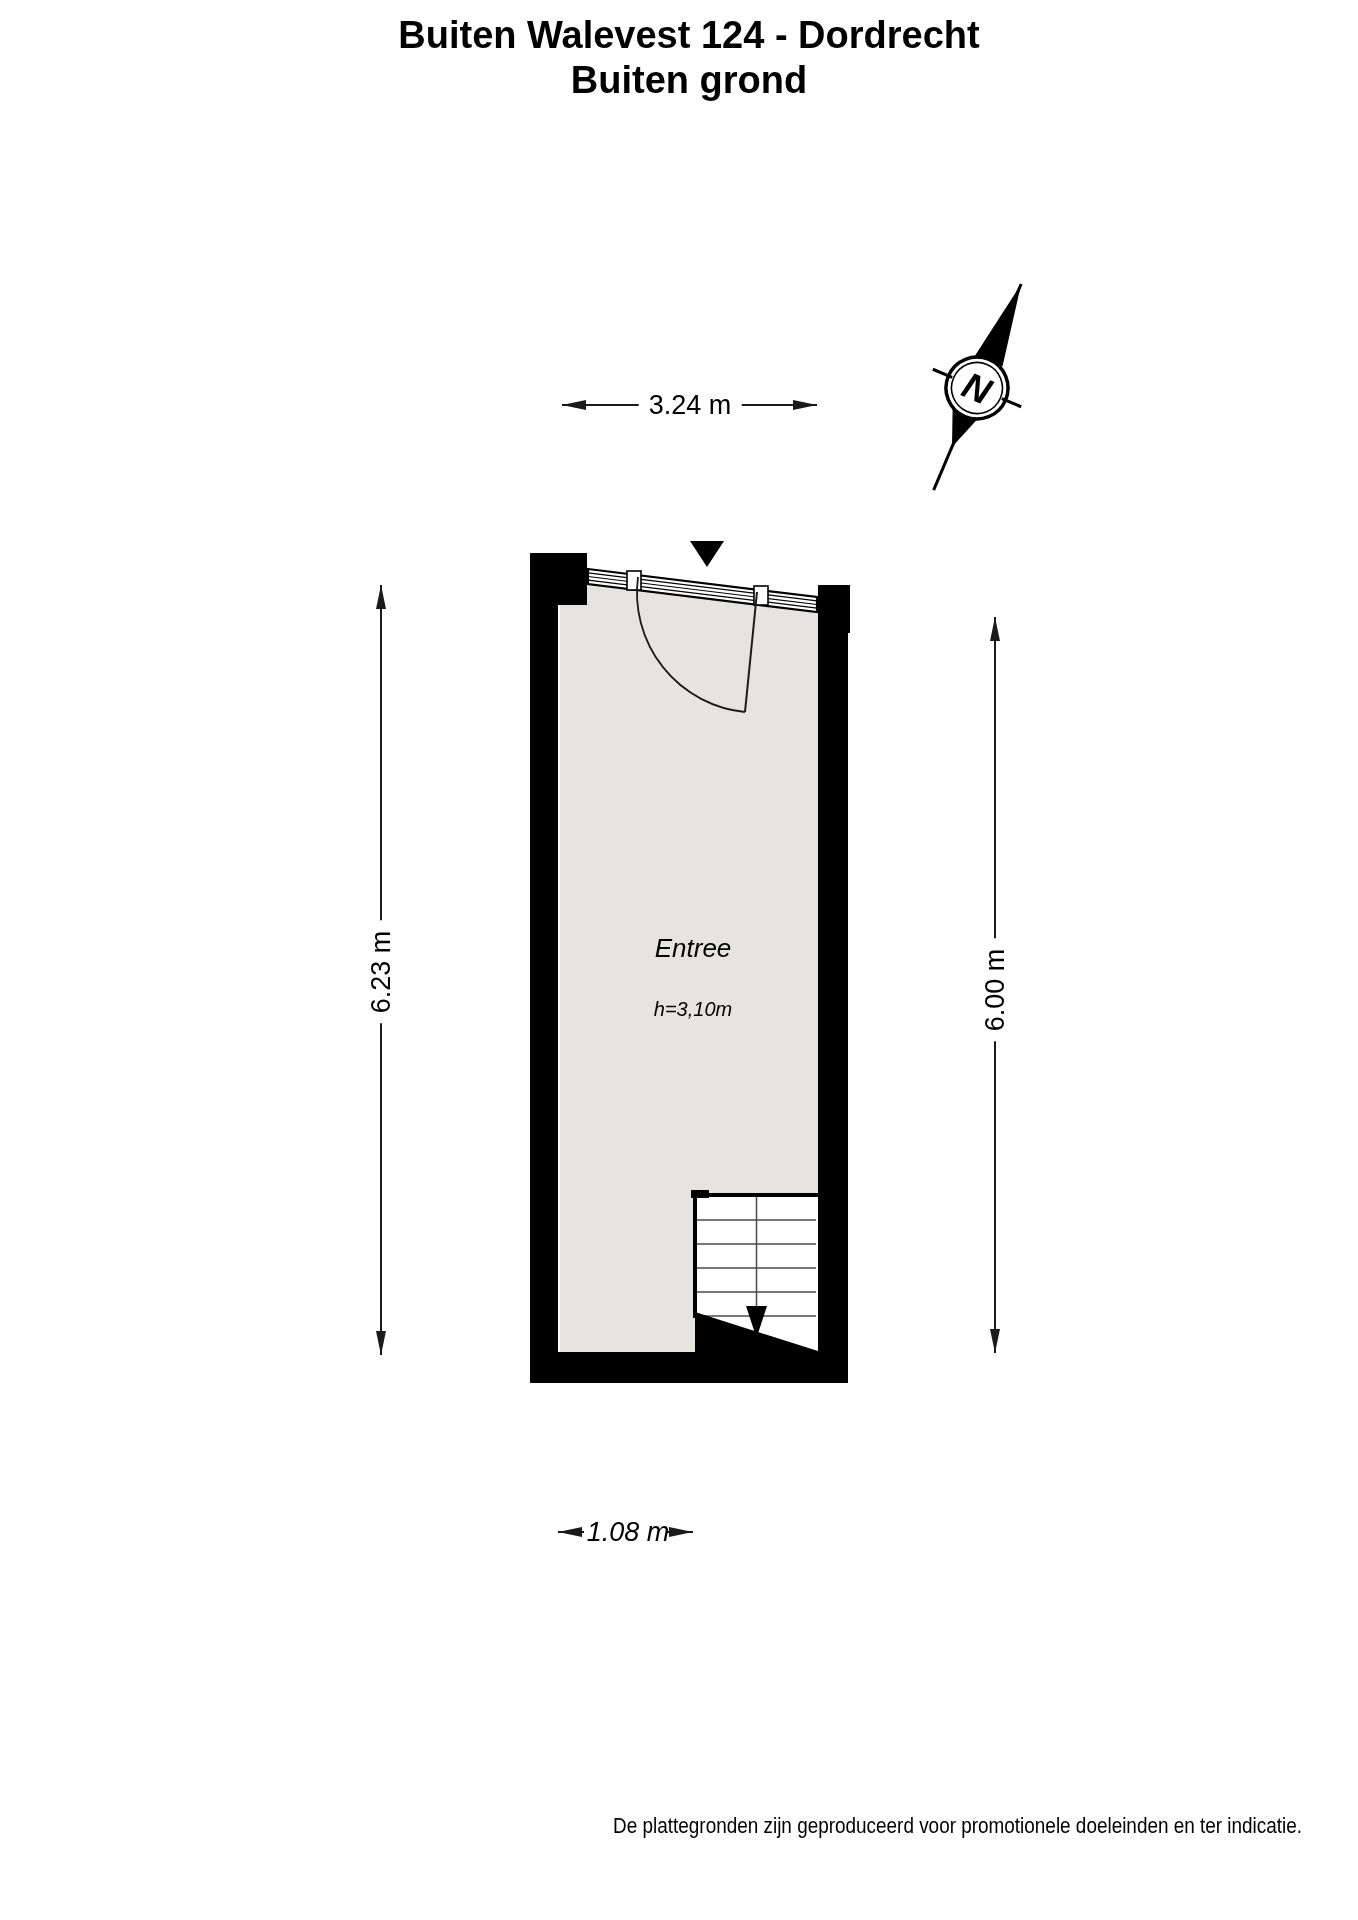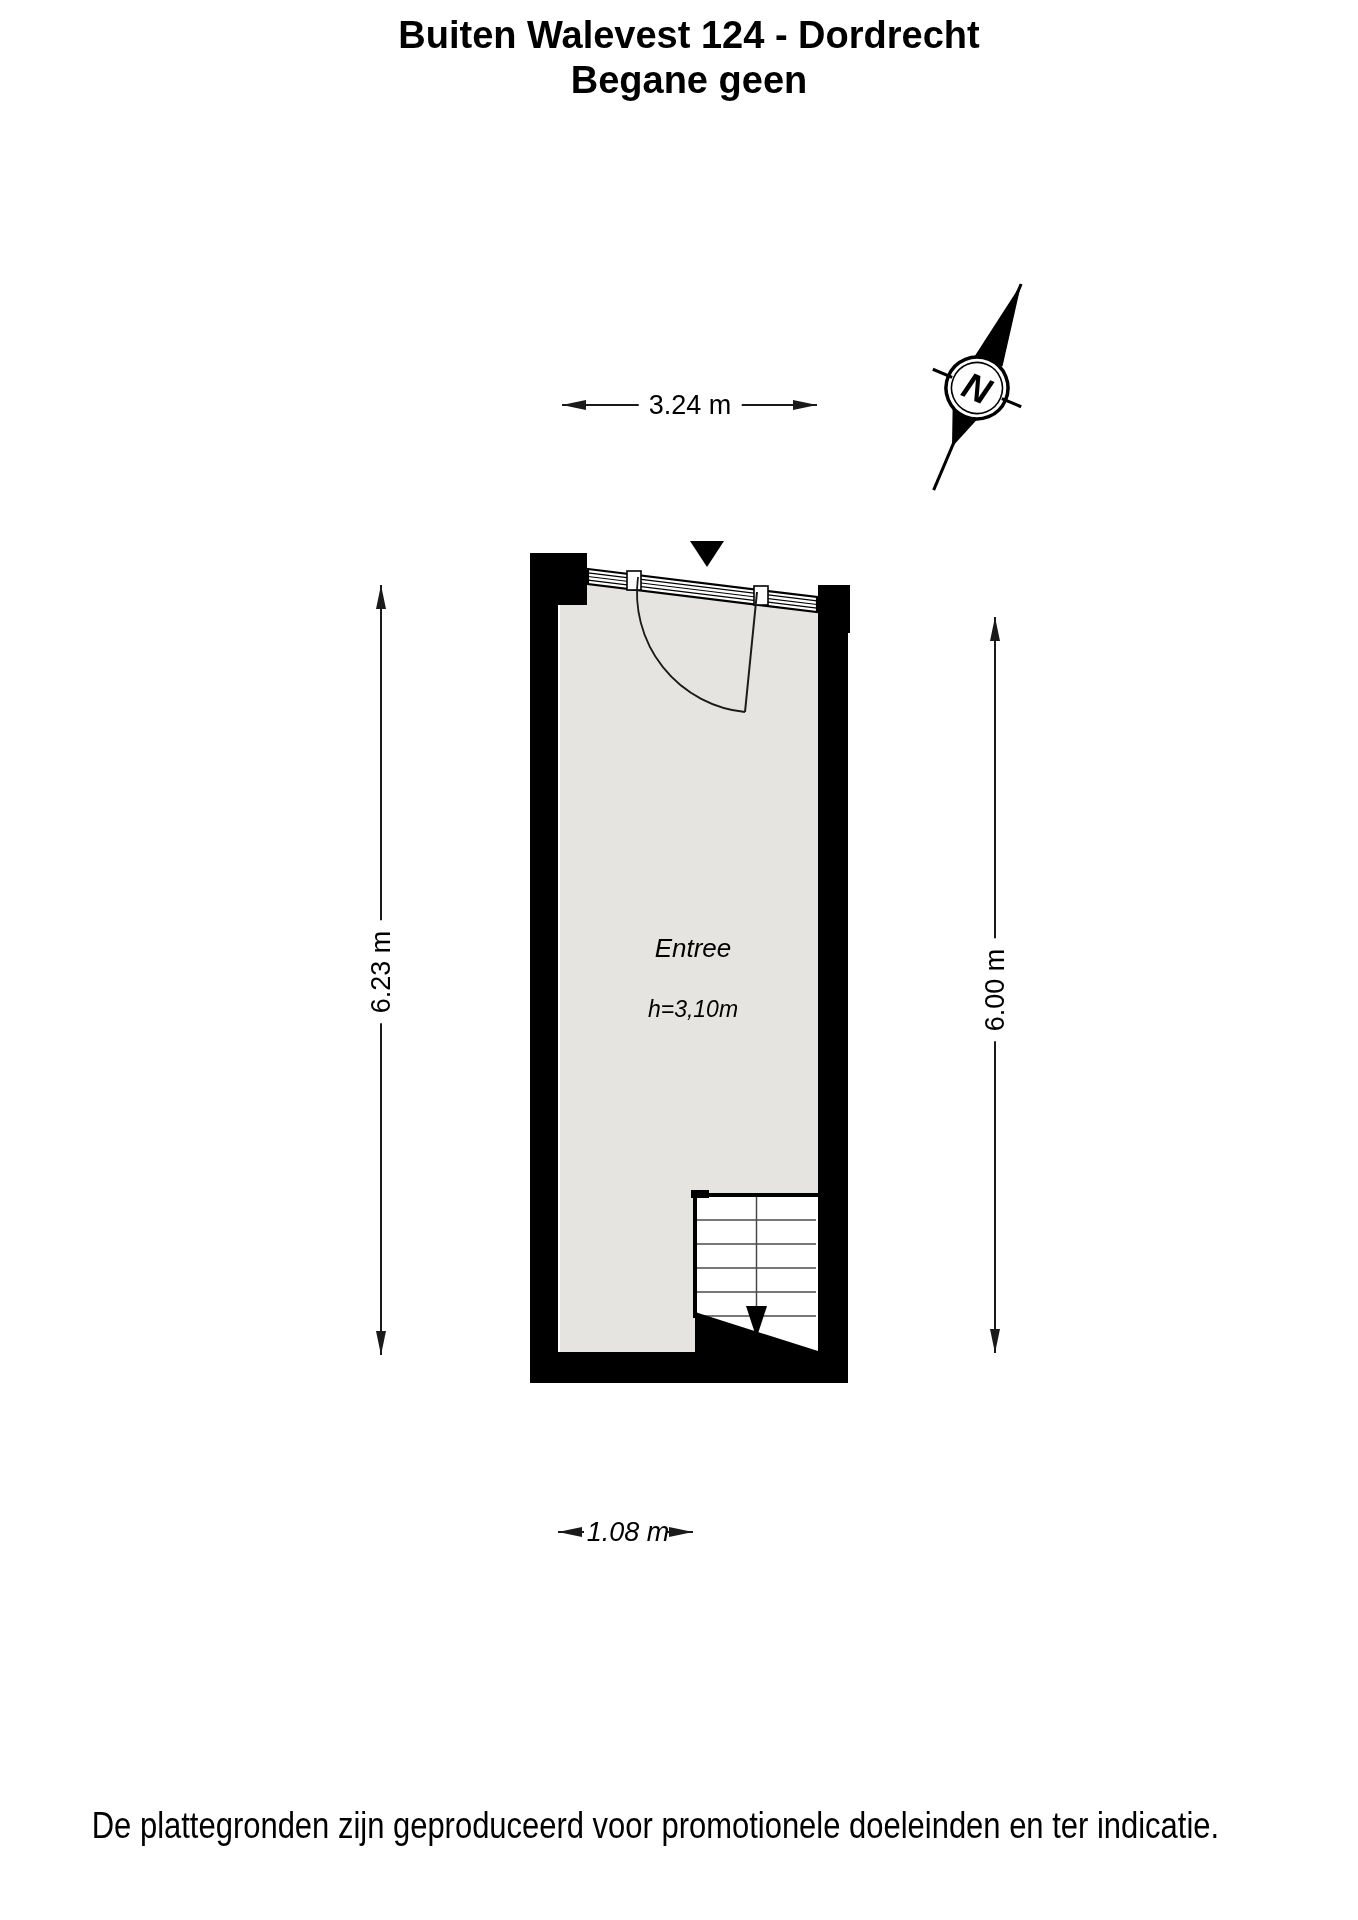--- a/index.html
+++ b/index.html
@@ -16,36 +16,36 @@
     position:absolute; font-size:27px; background:#ffffff; padding:0 10px;
     white-space:nowrap; transform:translate(-50%,-50%);
   }
   .dim-label.vertical { transform:translate(-50%,-50%) rotate(-90deg); }
   .dim-label.no-bg { background:transparent; padding:0 4px;font-style:italic; }
   .room-label {
     position:absolute; left:693px; top:978px; transform:translate(-50%,-50%);
     text-align:center; white-space:nowrap;font-style:italic;
   }
   .room-name { font-size:26px; line-height:30px; }
-  .room-height { font-size:23px; line-height:28px;margin-top:32px; }
+  .room-height { font-size:20px; line-height:28px;margin-top:32px; }
   .footer {
     position:absolute; top:1811px; left:0; width:100%;
-    text-align:left; font-size:36px; line-height:30px;
+    text-align:right; font-size:22px; line-height:30px;
   }
   .footer .fline { display:block; }
   .footer .fline > span { display:inline-block; transform:scaleX(0.86); transform-origin:50% 50%; white-space:nowrap; }
 </style>
 </head>
 <body>
 
 <div class="canvas">
 
   <div class="title">
     <div>Buiten Walevest 124 - Dordrecht</div>
-    <div>Begane geen</div>
+    <div>Buiten grond</div>
   </div>
 
   <svg class="plan-svg" width="1358" height="1920" viewBox="0 0 1358 1920">
 
     <polygon points="560,588 588,584 818,612 818,1194 695,1194 695,1352 560,1352" fill="#e6e4e0"></polygon>
 
     <g stroke="#000000" fill="#ffffff">
       <polygon points="588,569 817,597 817,612 588,584" stroke-width="2.2" fill="#ffffff"></polygon>
       <line x1="588" y1="572.8" x2="817" y2="600.8" stroke-width="1.2"></line>
       <line x1="588" y1="576.5" x2="817" y2="604.5" stroke-width="1.2"></line>

